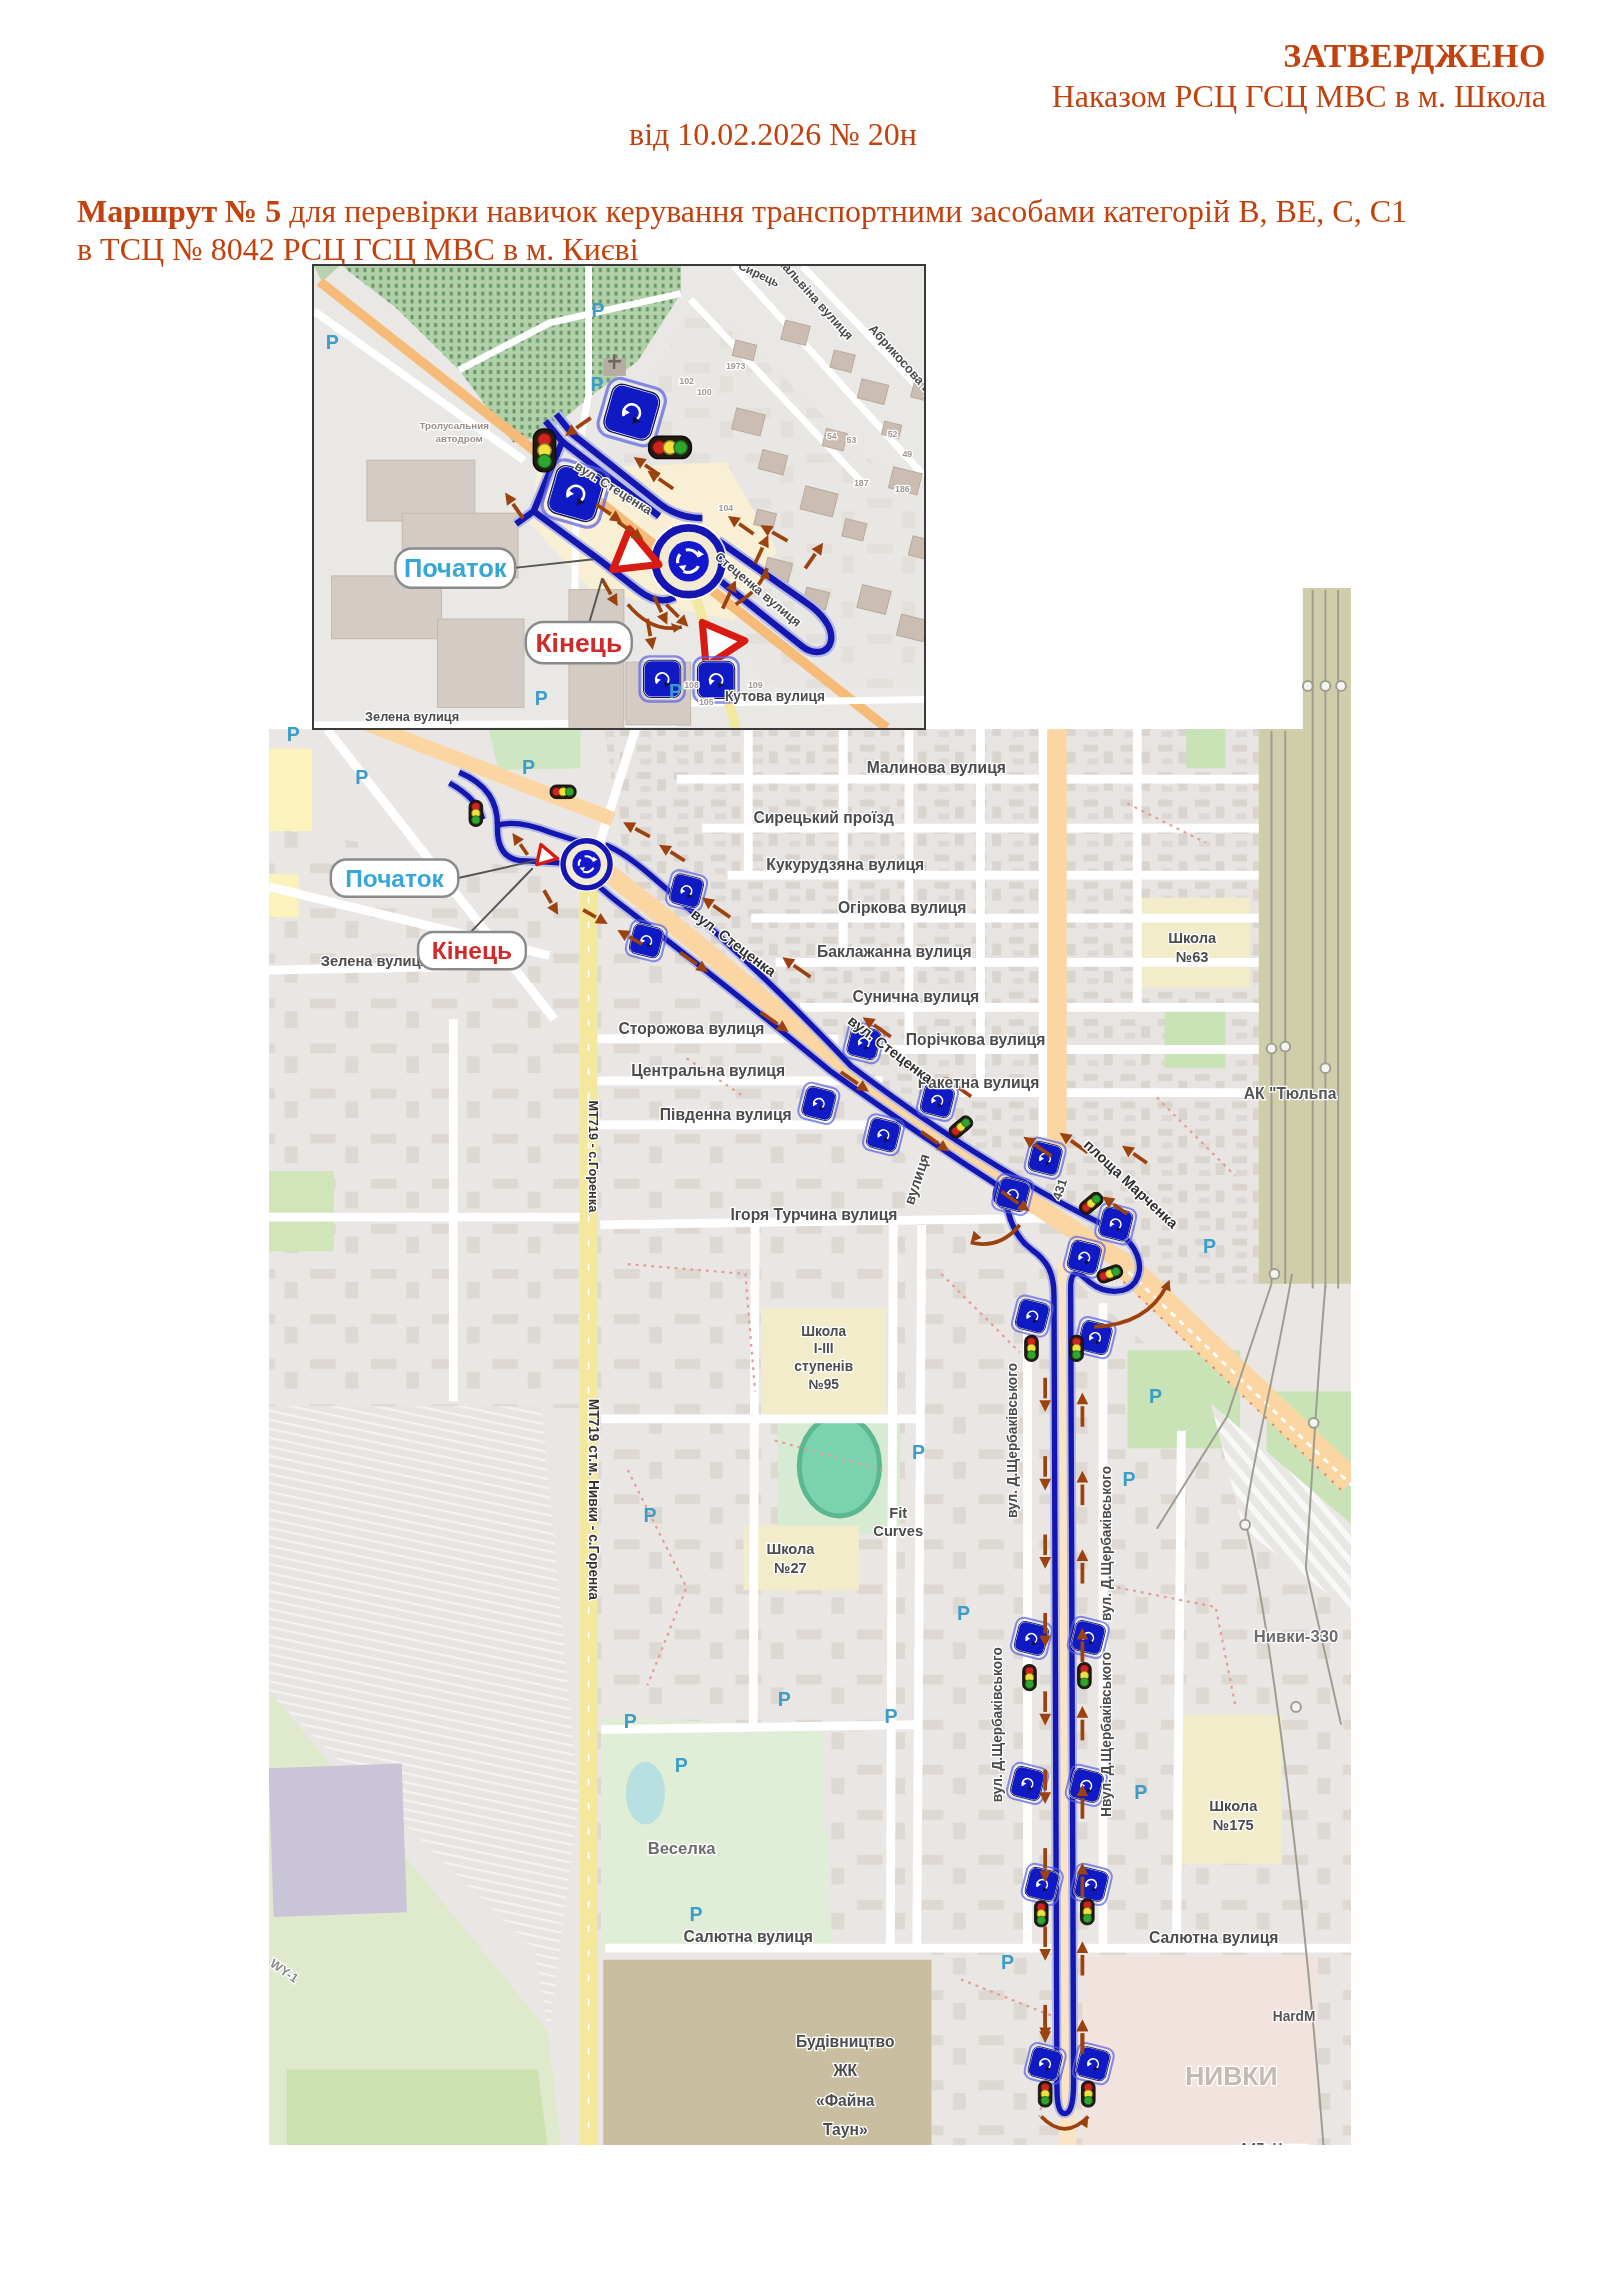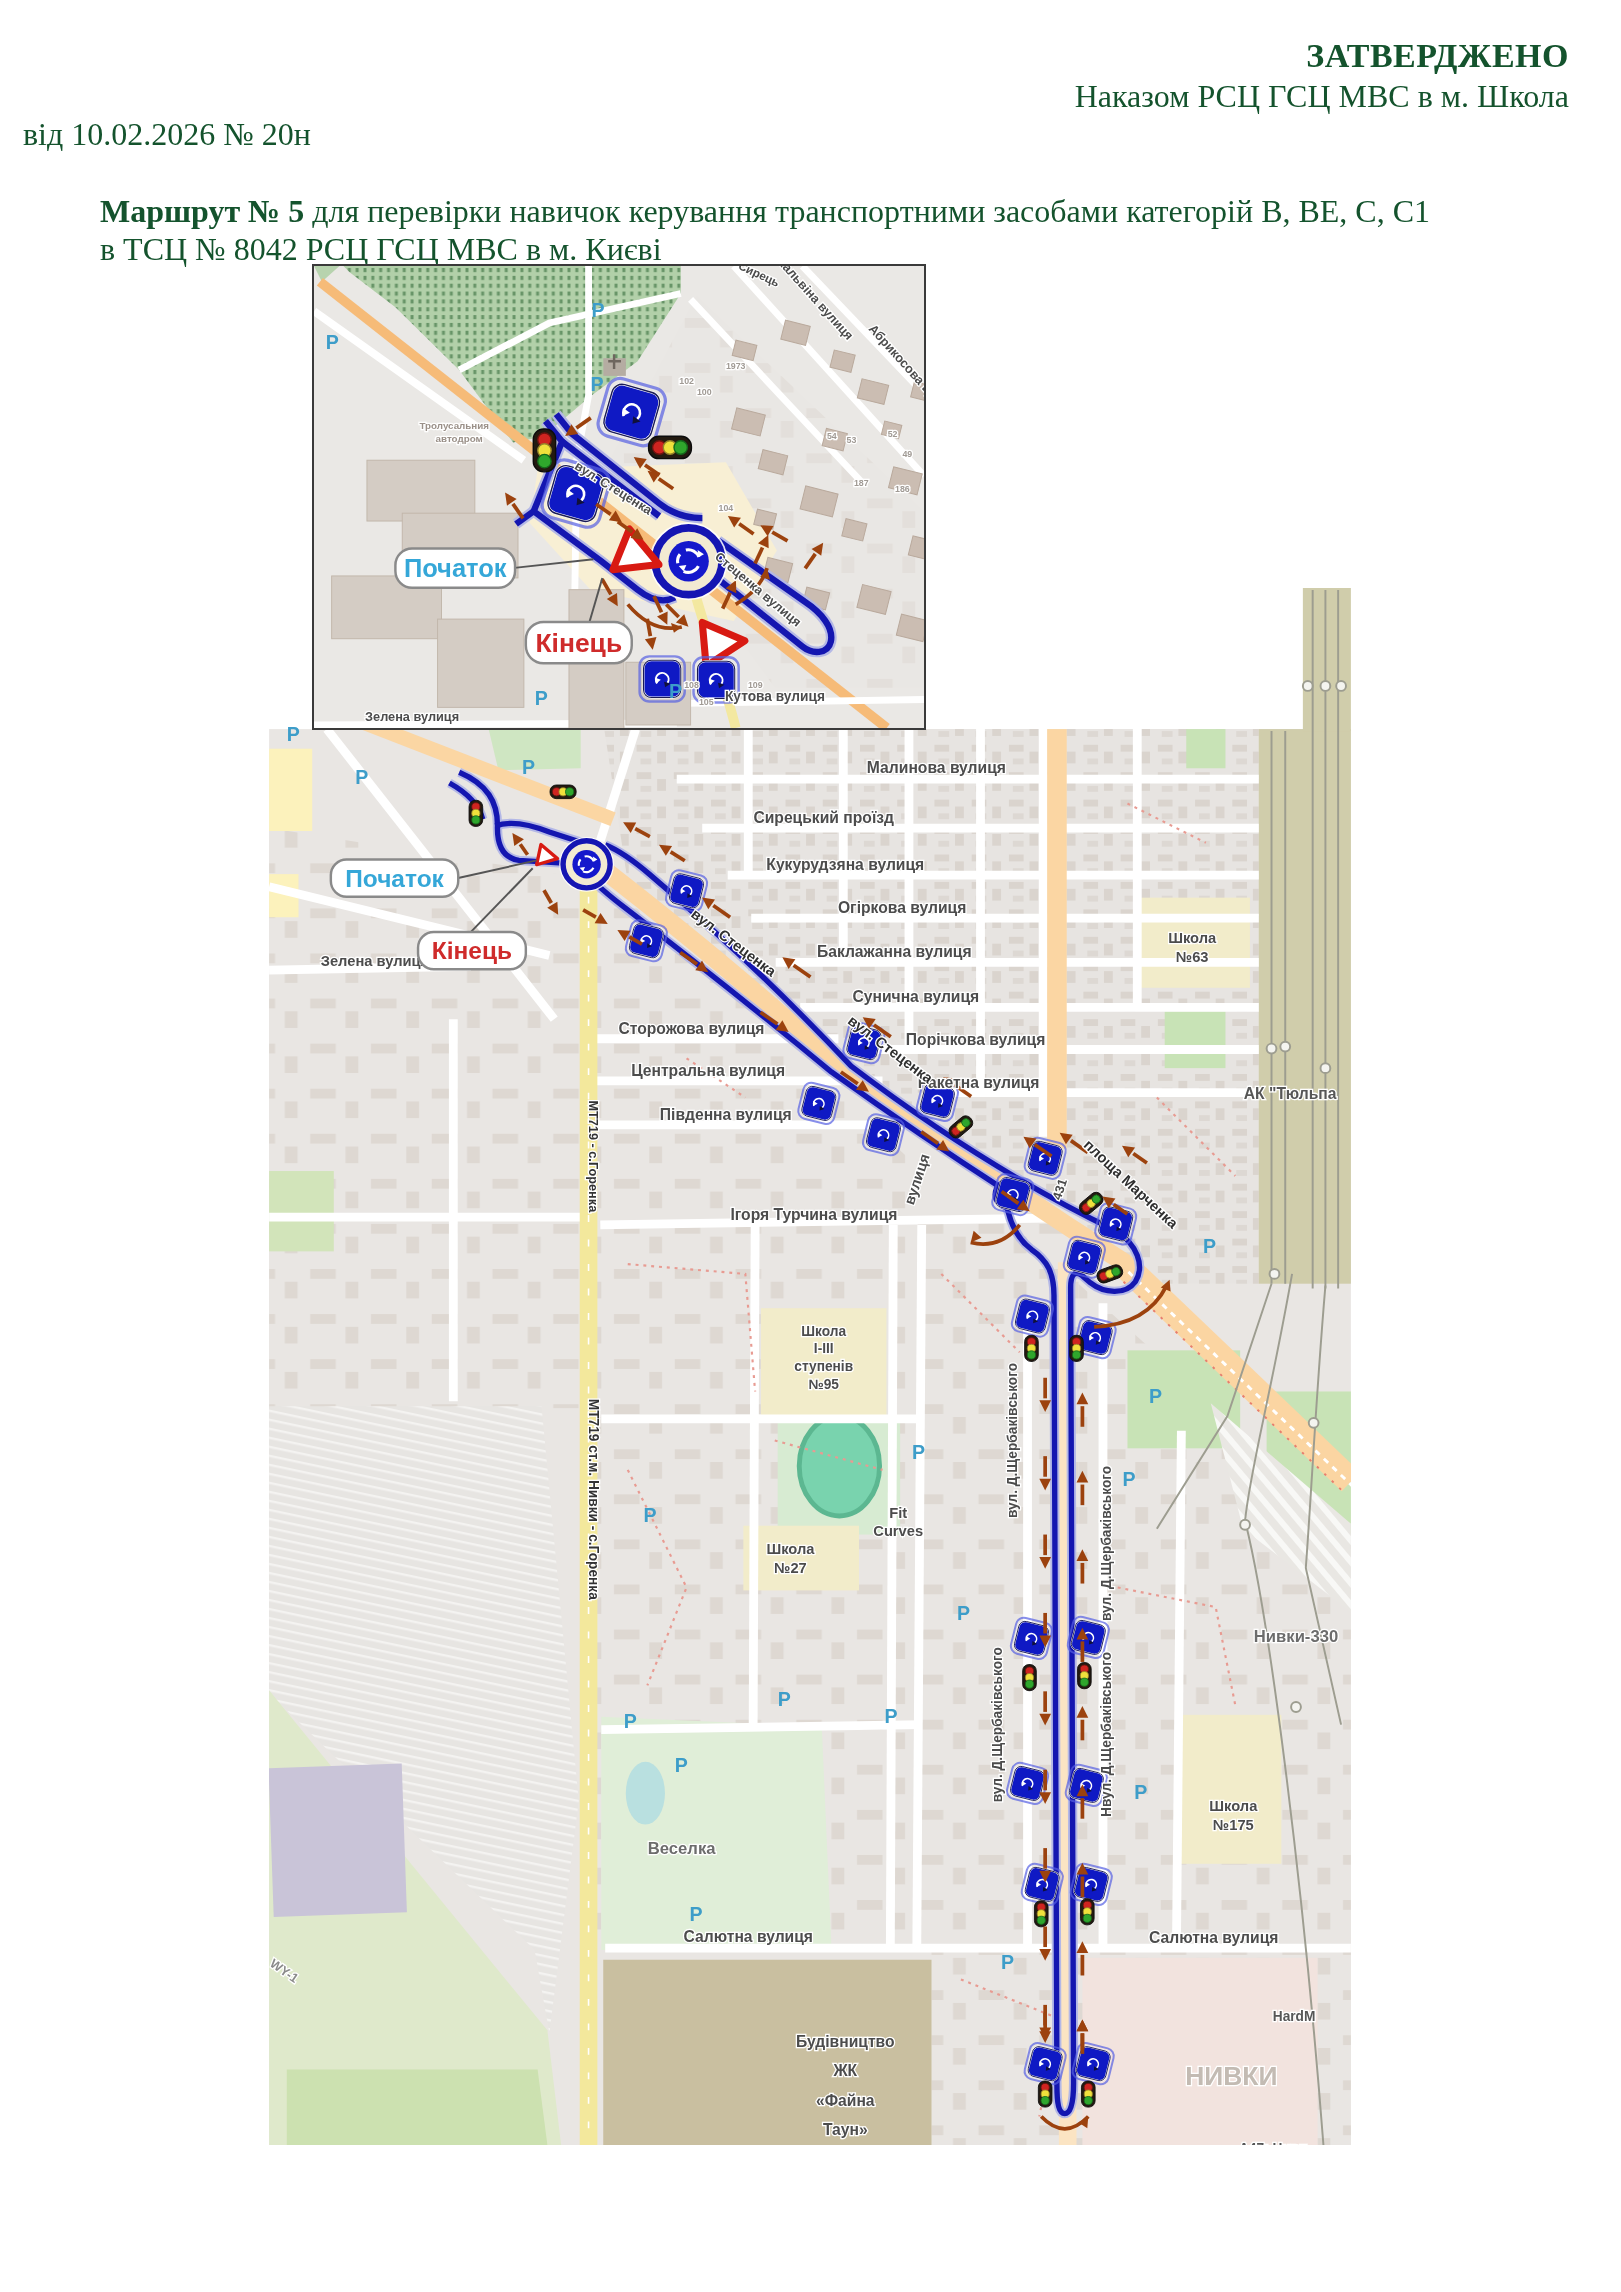--- a/index.html
+++ b/index.html
@@ -1,33 +1,33 @@
 <!DOCTYPE html>
 <html><head>
 <meta charset="utf-8">
 <style>
 html,body{margin:0;padding:0;background:#ffffff;}
 body{width:1621px;height:2293px;position:relative;overflow:hidden;}
 .abs{position:absolute;}
-.serif{font-family:"Liberation Serif",serif;color:#14532d;padding-left:23px;}
+.serif{font-family:"Liberation Serif",serif;color:#c2410c;}
 svg text{font-family:"Liberation Sans",sans-serif;}
 .ml{paint-order:stroke;stroke:#ffffff;stroke-width:2.6px;}
 .arr line{stroke:#9c420e;stroke-width:3.8px;}
 .arr path{fill:#9c420e;}
 .arrg .arr path{fill:#9c420e;}
 .arrg > g.arr[fill="none"] path:first-child{fill:none;stroke:#9c420e;stroke-width:3.8px;}
 </style>
 </head>
 <body>
 
 <div class="abs serif" style="left:0;top:37px;width:1546px;text-align:right;font-size:34px;font-weight:bold;letter-spacing:0.5px;">ЗАТВЕРДЖЕНО</div>
 
 <div class="abs serif" style="left:0;top:78px;width:1546px;text-align:right;font-size:32px;">Наказом РСЦ ГСЦ МВС в м. Школа</div>
 
-<div class="abs serif" style="left:0;top:116px;width:1546px;text-align:left;font-size:32px;">від 10.02.2026 № 20н</div>
+<div class="abs serif" style="left:0;top:116px;width:1546px;text-align:center;font-size:32px;">від 10.02.2026 № 20н</div>
 
 <div class="abs serif" style="left:77px;top:192px;width:1431px;font-size:32px;line-height:38px;"><b>Маршрут № 5</b> для перевірки навичок керування транспортними засобами категорій В, ВЕ, С, С1<br>в ТСЦ № 8042 РСЦ ГСЦ МВС в м. Києві</div>
 
 <svg class="abs" style="left:269px;top:588px" width="1082" height="1557" viewBox="274 600 1104 1589">
     <defs>
 <g id="sgn">
   <rect x="-23" y="-23" width="46" height="46" rx="10" fill="none" stroke="#5560e2" stroke-width="2.5" opacity="0.7"></rect>
   <rect x="-19" y="-19" width="38" height="38" rx="8" fill="#0f19c4" stroke="#ffffff" stroke-width="2"></rect>
   <rect x="-19" y="-19" width="38" height="38" rx="8" fill="none" stroke="#1c1c55" stroke-width="1.1"></rect>
   <g fill="none" stroke="#ffffff" stroke-width="2">

